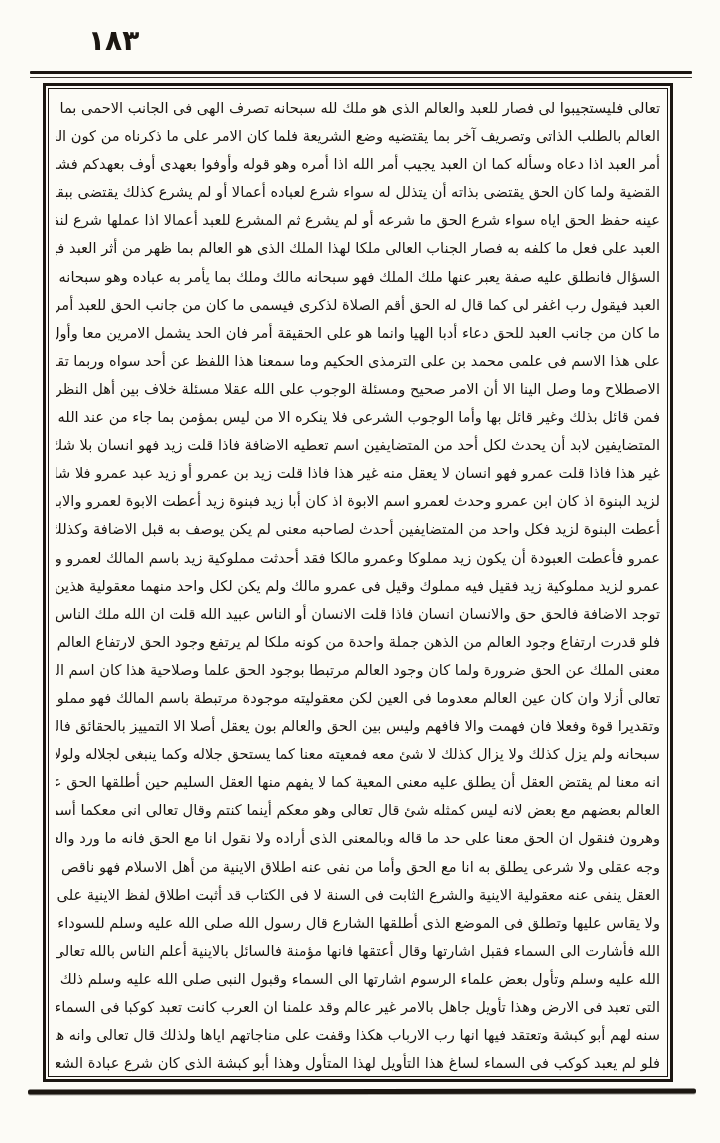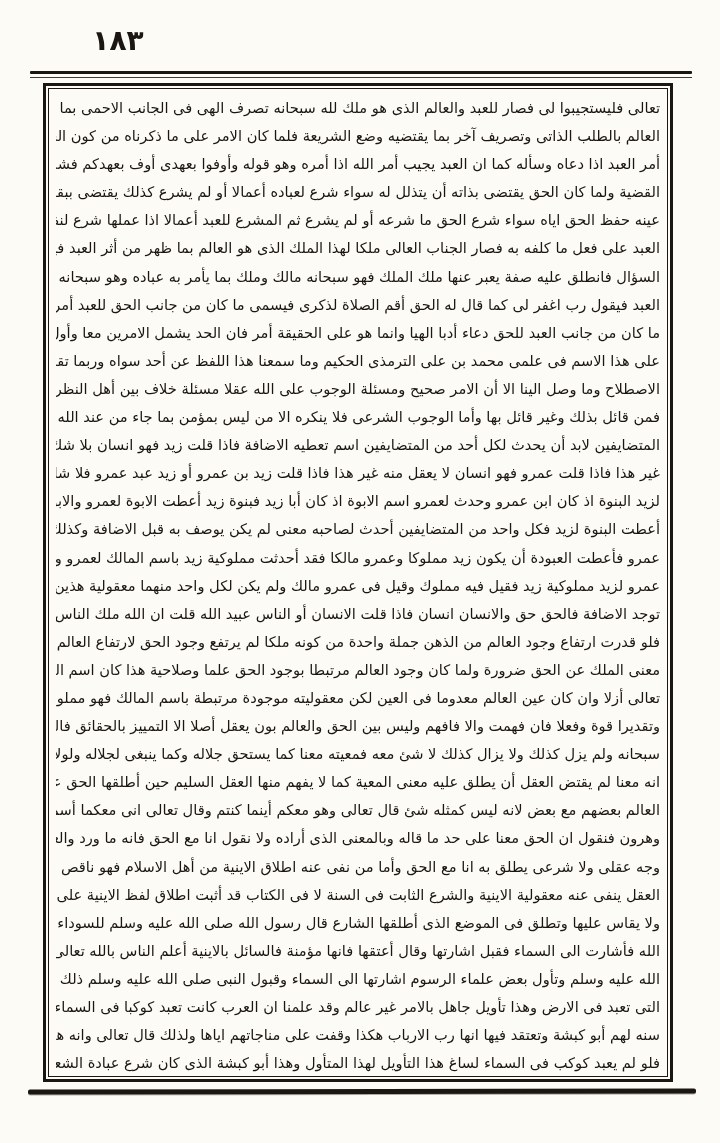--- a/index.html
+++ b/index.html
@@ -17,21 +17,21 @@
   .page {
     position: absolute; inset: 0;
     width: 720px; height: 1143px;
     background: var(--paper);
   }
   
   .page-number {
     position: absolute;
     left: 88px; top: 24px;
     width: 60px;
-    text-align: center;
+    text-align: left;
     font-size: 28px;
     font-weight: bold;
     color: var(--ink);
     letter-spacing: 2px;
     direction: rtl;
   }
   
   .rule-top-thick {
     position: absolute; left: 30px; right: 28px; top: 71px;
     height: 3px; background: var(--ink);

